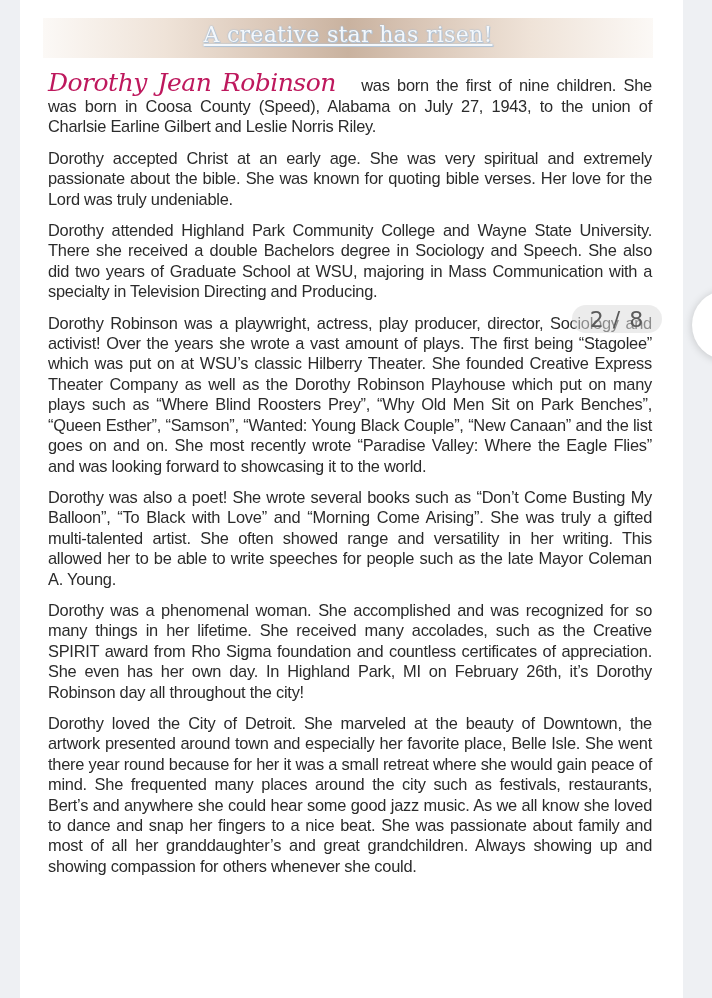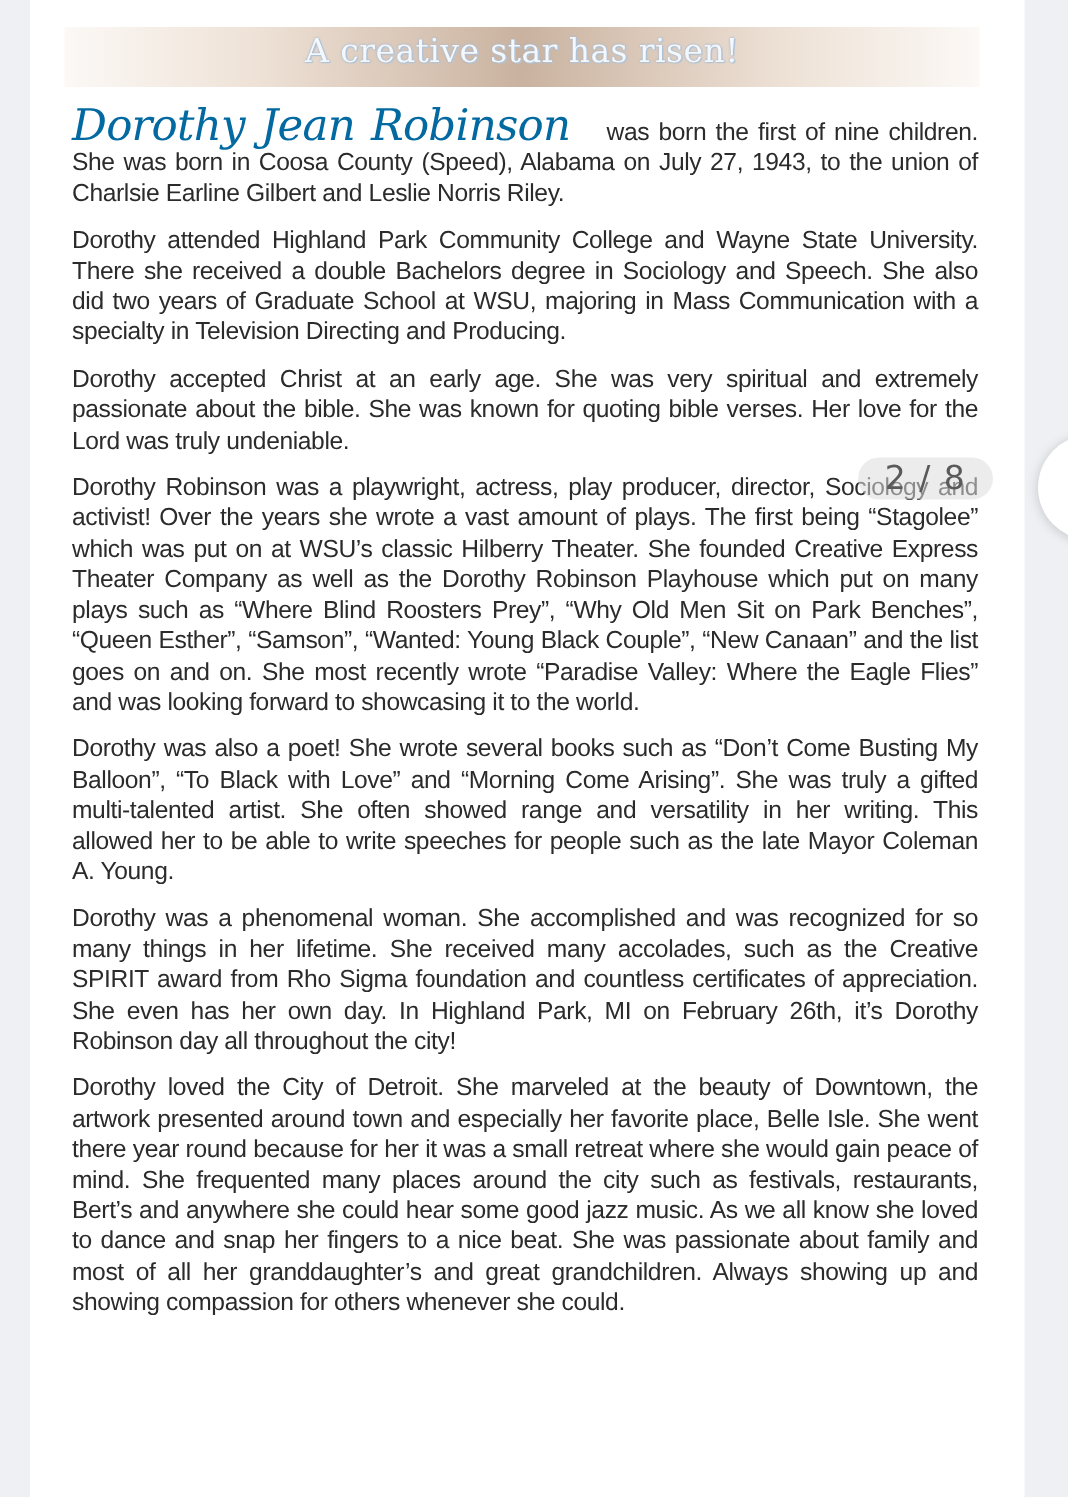--- a/index.html
+++ b/index.html
@@ -44,20 +44,21 @@
       position: absolute;
       left: 0;
       right: 0;
       top: 4px;
       text-align: center;
       font-family: "DejaVu Serif", "Liberation Serif", serif;
       font-size: 22px;
       letter-spacing: 0.3px;
       color: #f4f8fc;
       text-shadow: 0 0 1px #9fb6cc, 0 0 2px #a9bfd6, 1px 1px 0 #b8c8d8;
+      text-decoration: underline;
     }
     .article {
       position: absolute;
       left: 28px;
       top: 70px;
       width: 604px;
       font-family: "Liberation Sans", "DejaVu Sans", sans-serif;
       font-size: 16.4px;
       line-height: 20.4px;
       color: #2b2b2b;
@@ -66,23 +67,23 @@
     }
     .article p {
       margin: 0 0 11px 0;
     }
     .article p.first {
       margin-top: 0;
     }
     .script-name {
       font-family: "DejaVu Serif", "Liberation Serif", serif;
       font-style: italic;
-      font-size: 29px;
+      font-size: 25px;
       line-height: 26px;
-      color: #0369a1;
+      color: #be185d;
       letter-spacing: -0.5px;
       margin-right: 18px;
     }
     .page-indicator {
       position: absolute;
       left: 572px;
       top: 305px;
       width: 90px;
       height: 28px;
       border-radius: 22px;
@@ -123,22 +124,22 @@
 <body>
 
 <div class="viewer">
   <div class="page">
     <div class="banner">
       <div class="banner-title">A creative star has risen!</div>
     </div>
 
     <div class="article">
       <p class="first"><span class="script-name">Dorothy Jean Robinson</span><span> was born the first of nine children. She was born in Coosa County (Speed), Alabama on July 27, 1943, to the union of Charlsie Earline Gilbert and Leslie Norris Riley.</span></p>
+      <p>Dorothy accepted Christ at an early age. She was very spiritual and extremely passionate about the bible. She was known for quoting bible verses. Her love for the Lord was truly undeniable.</p>
       <p>Dorothy attended Highland Park Community College and Wayne State University. There she received a double Bachelors degree in Sociology and Speech. She also did two years of Graduate School at WSU, majoring in Mass Communication with a specialty in Television Directing and Producing.</p>
-      <p>Dorothy accepted Christ at an early age. She was very spiritual and extremely passionate about the bible. She was known for quoting bible verses. Her love for the Lord was truly undeniable.</p>
       <p>Dorothy Robinson was a playwright, actress, play producer, director, Sociology and activist! Over the years she wrote a vast amount of plays. The first being “Stagolee” which was put on at WSU’s classic Hilberry Theater. She founded Creative Express Theater Company as well as the Dorothy Robinson Playhouse which put on many plays such as “Where Blind Roosters Prey”, “Why Old Men Sit on Park Benches”, “Queen Esther”, “Samson”, “Wanted: Young Black Couple”, “New Canaan” and the list goes on and on. She most recently wrote “Paradise Valley: Where the Eagle Flies” and was looking forward to showcasing it to the world.</p>
       <p>Dorothy was also a poet! She wrote several books such as “Don’t Come Busting My Balloon”, “To Black with Love” and “Morning Come Arising”. She was truly a gifted multi-talented artist. She often showed range and versatility in her writing. This allowed her to be able to write speeches for people such as the late Mayor Coleman A. Young.</p>
       <p>Dorothy was a phenomenal woman. She accomplished and was recognized for so many things in her lifetime. She received many accolades, such as the Creative SPIRIT award from Rho Sigma foundation and countless certificates of appreciation.  She even has her own day. In Highland Park, MI on February 26th, it’s Dorothy Robinson day all throughout the city!</p>
       <p>Dorothy loved the City of Detroit. She marveled at the beauty of Downtown, the artwork presented around town and especially her favorite place, Belle Isle. She went there year round because for her it was a small retreat where she would gain peace of mind. She frequented many places around the city such as festivals, restaurants, Bert’s and anywhere she could hear some good jazz music. As we all know she loved to dance and snap her fingers to a nice beat. She was passionate about family and most of all her granddaughter’s and great grandchildren. Always showing up and showing compassion for others whenever she could.</p>
     </div>
   </div>
 
   <div class="page-indicator">2 / 8</div>
 
   <div class="next-button">

